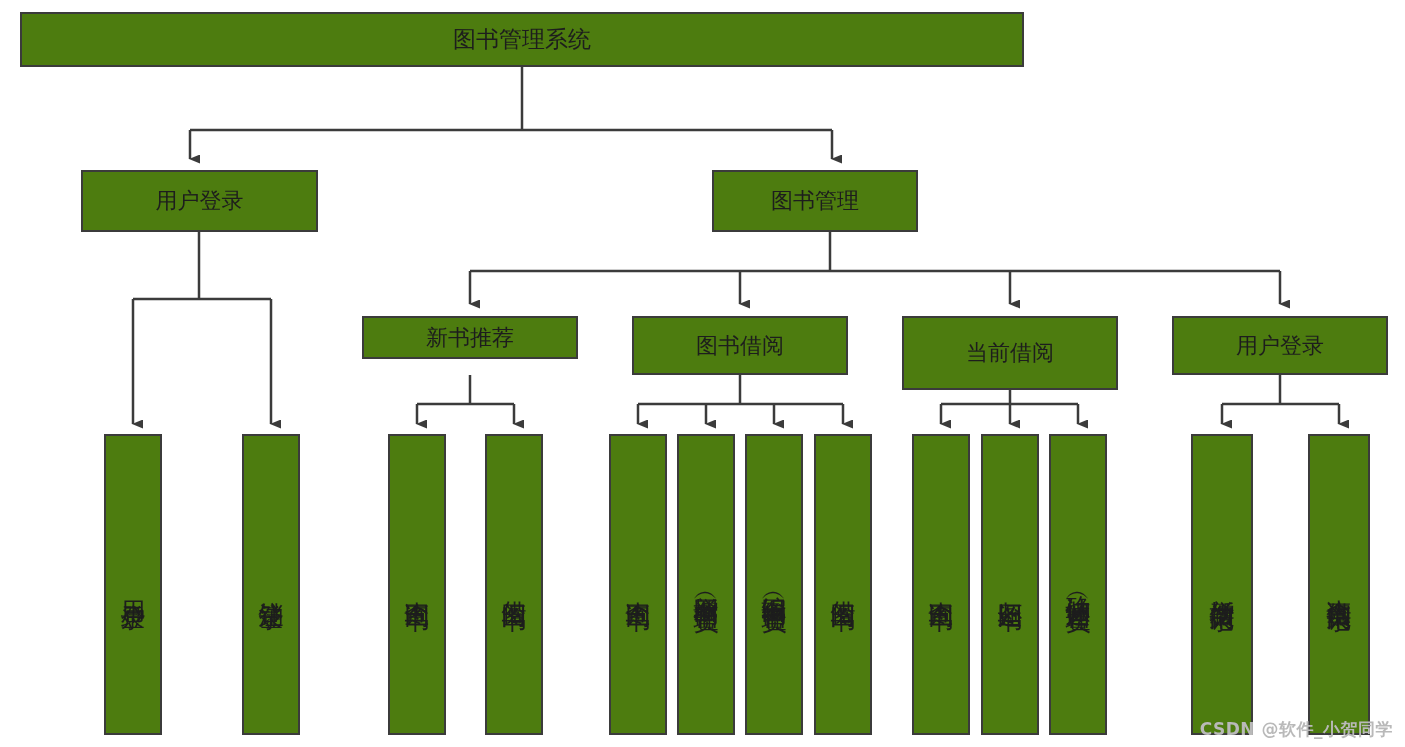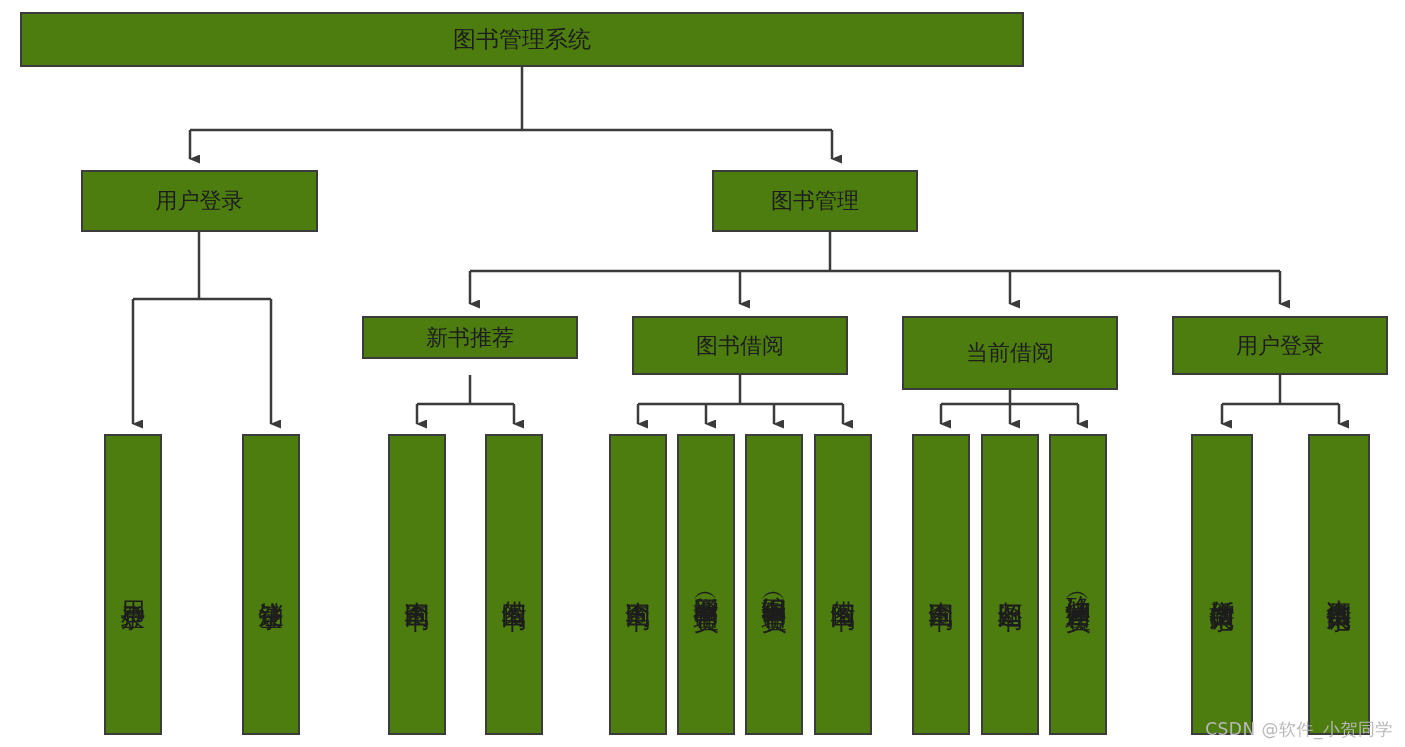--- a/index.html
+++ b/index.html
@@ -65,20 +65,21 @@
     max-height: 100%;
   }
   #watermark {
     position: absolute;
     right: 12px;
     bottom: 6px;
     font-size: 17px;
     color: #b9b9b9;
     letter-spacing: 0.5px;
     white-space: nowrap;
+    font-weight: bold;
   }
 </style>
 </head>
 <body>
 
 <div id="diagram-root">
 
   <svg class="connectors" viewBox="0 0 1405 747" xmlns="http://www.w3.org/2000/svg">
     <defs>
       <marker id="arrowhead" markerWidth="9" markerHeight="11" refX="4.5" refY="10" orient="auto" markerUnits="userSpaceOnUse">

